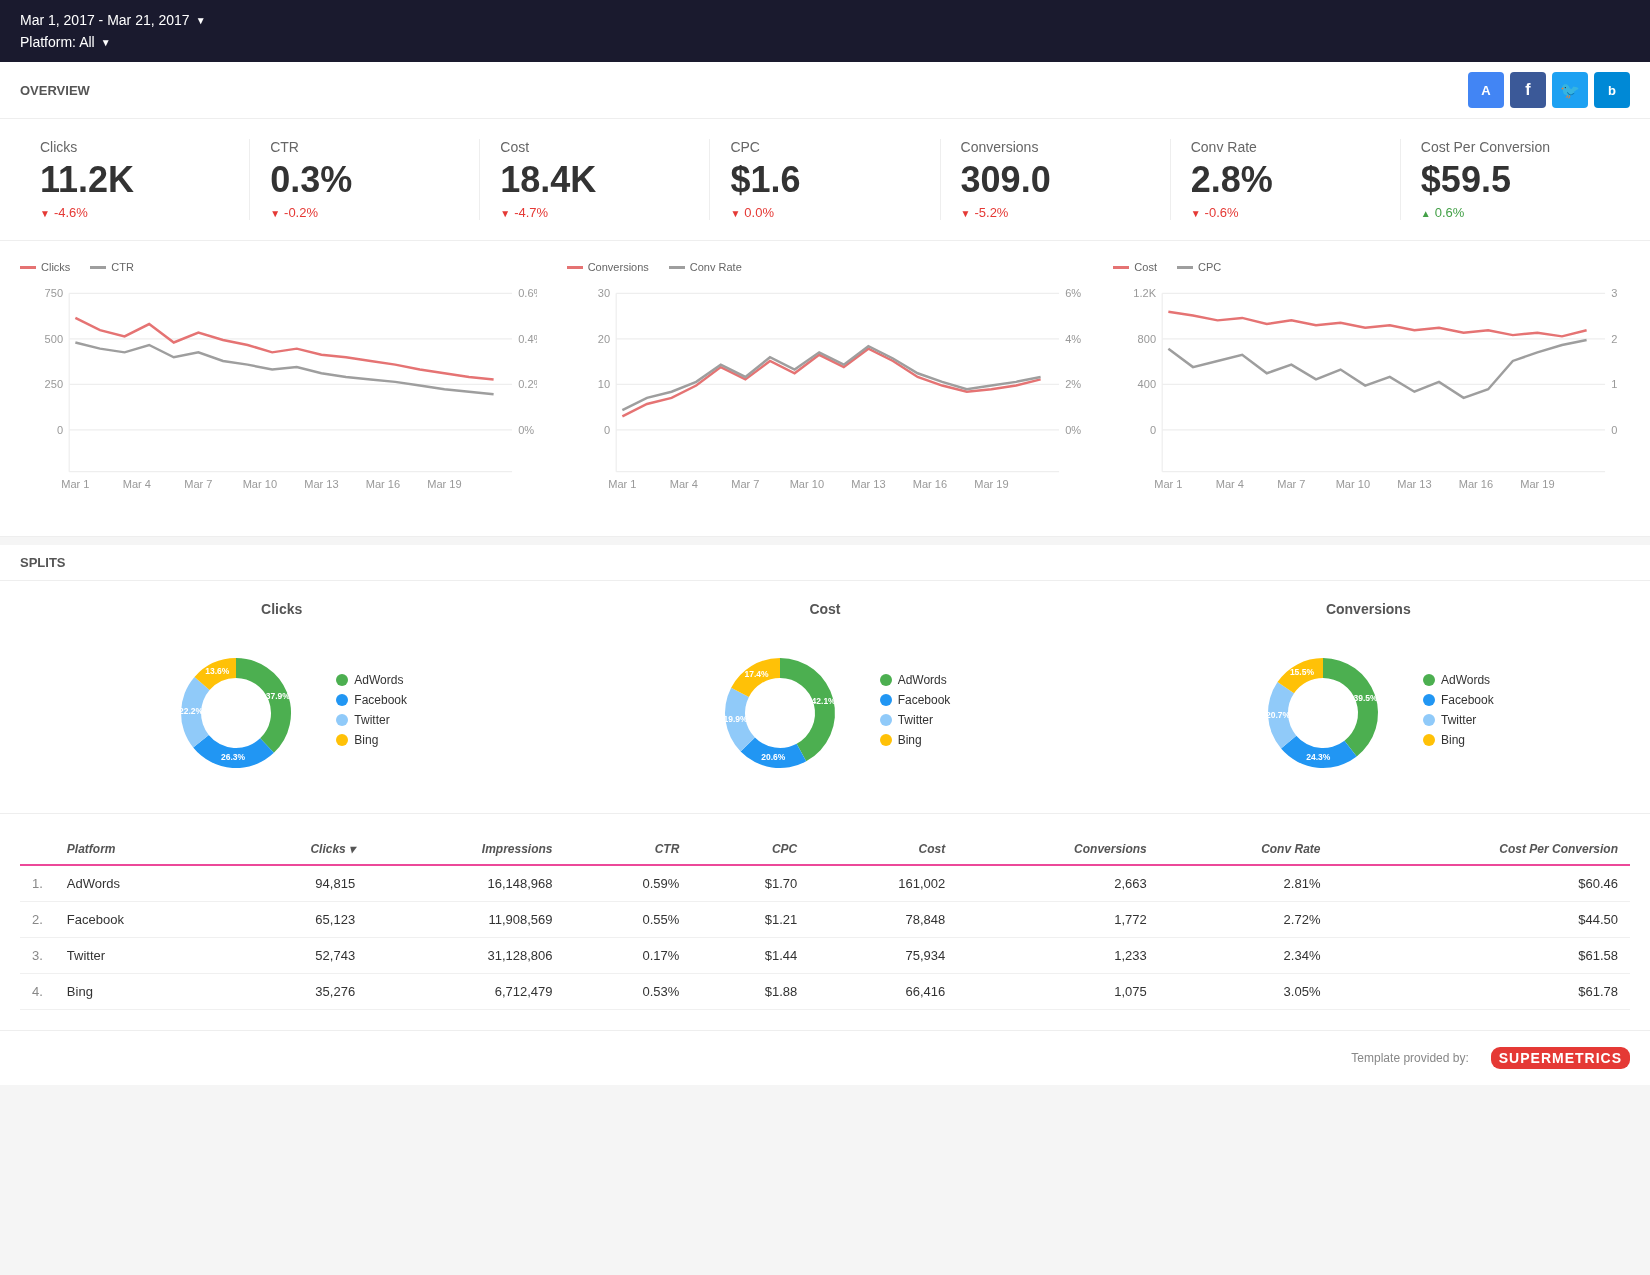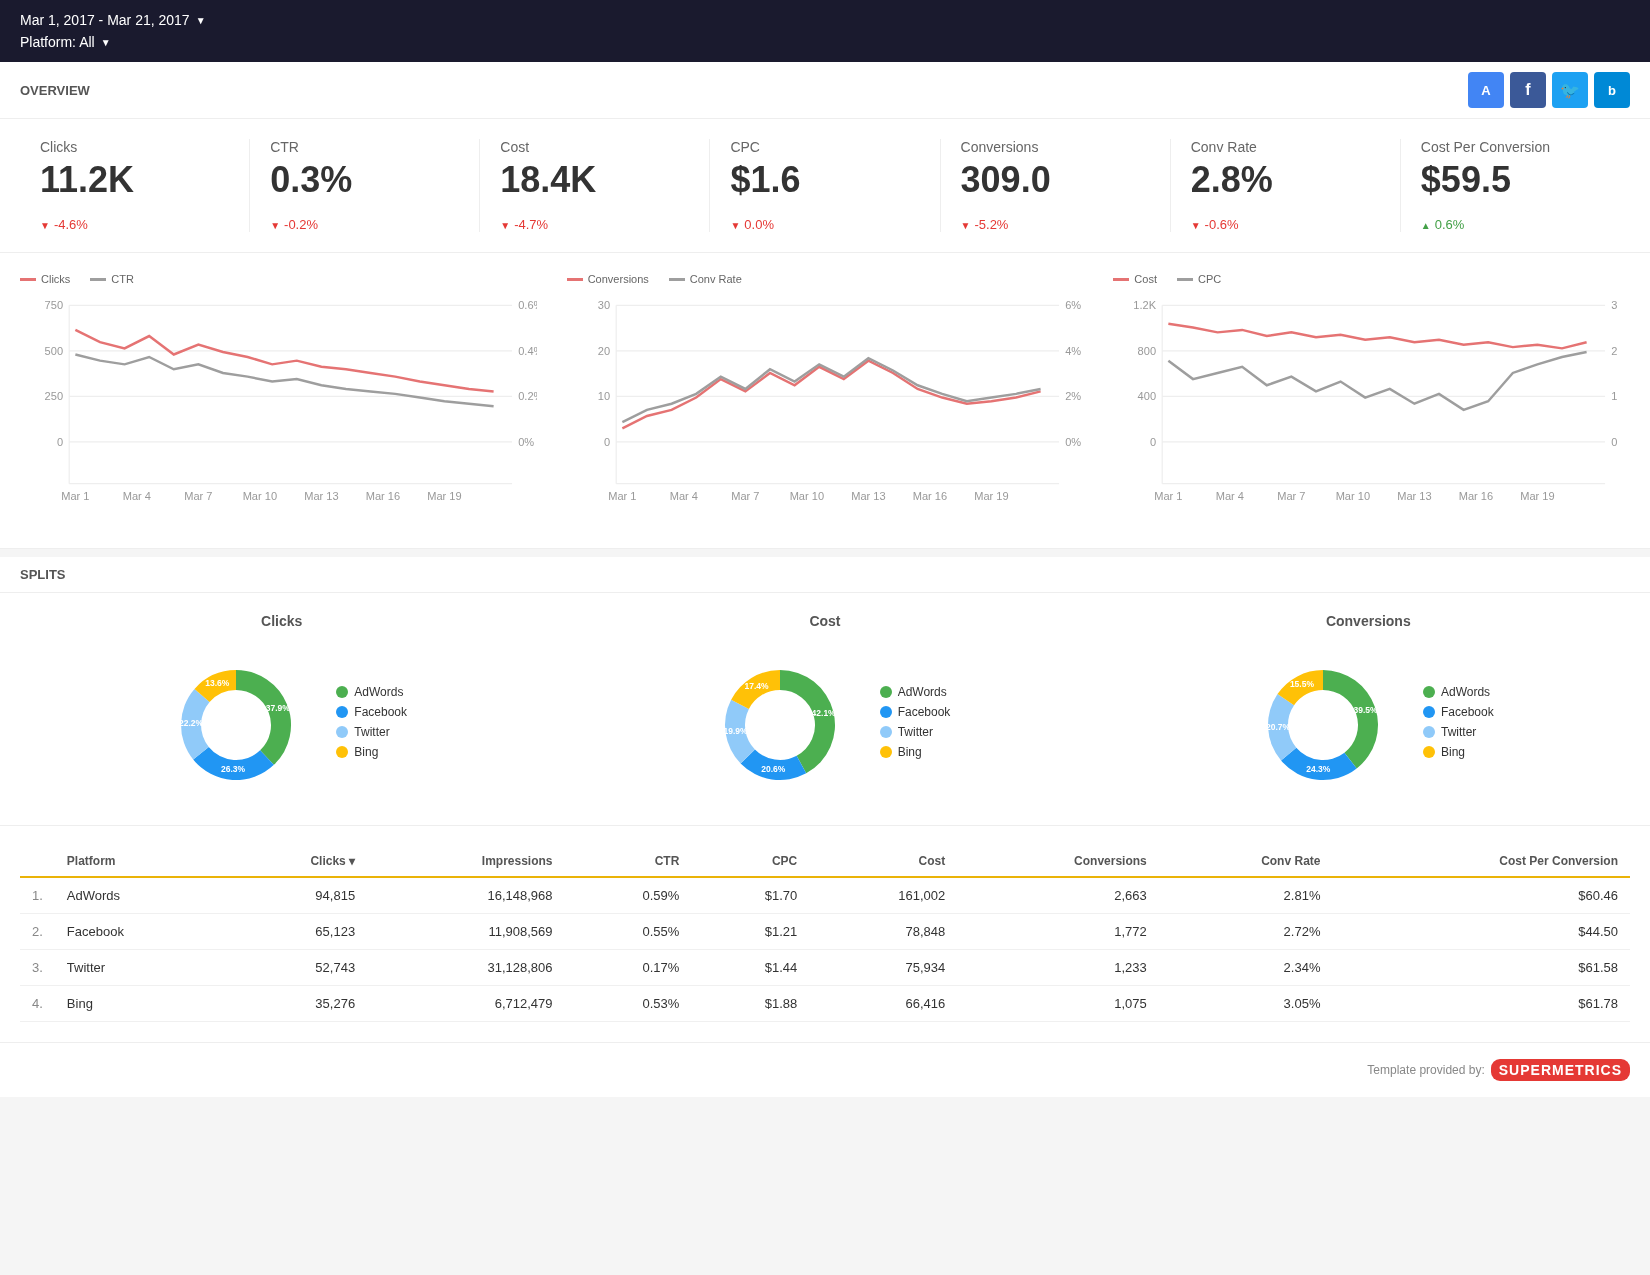--- a/index.html
+++ b/index.html
@@ -21,21 +21,21 @@
     .icon-adwords { background: #4285f4; color: white; font-size: 13px; }
     .icon-facebook { background: #3b5998; color: white; }
     .icon-twitter { background: #1da1f2; color: white; }
     .icon-bing { background: #0089d6; color: white; }
 
     
     .kpi-row { background: white; display: flex; padding: 20px; gap: 0; border-bottom: 1px solid #eee; }
     .kpi-item { flex: 1; padding: 0 20px; border-right: 1px solid #eee; }
     .kpi-item:last-child { border-right: none; }
     .kpi-label { font-size: 14px; color: #666; margin-bottom: 4px; }
-    .kpi-value { font-size: 36px; font-weight: bold; color: #333; margin-bottom: 16px; }
+    .kpi-value { font-size: 36px; font-weight: bold; color: #333; margin-bottom: 4px; }
     .kpi-change { font-size: 13px; display: flex; align-items: center; gap: 4px; }
     .kpi-change.negative { color: #e53935; }
     .kpi-change.positive { color: #43a047; }
     .arrow-up::before { content: '▲'; font-size: 10px; }
     .arrow-down::before { content: '▼'; font-size: 10px; }
 
     
     .charts-row { background: white; display: flex; padding: 10px 10px 20px; gap: 10px; border-bottom: 1px solid #eee; }
     .chart-container { flex: 1; padding: 10px; }
     .chart-legend { display: flex; gap: 20px; font-size: 11px; color: #666; margin-bottom: 8px; align-items: center; }
@@ -47,30 +47,30 @@
     .split-item { flex: 1; display: flex; flex-direction: column; align-items: center; }
     .split-title { font-size: 14px; font-weight: bold; color: #555; margin-bottom: 16px; }
     .donut-wrapper { display: flex; align-items: center; gap: 20px; }
     .legend-list { font-size: 12px; }
     .legend-list-item { display: flex; align-items: center; gap: 6px; margin-bottom: 6px; }
     .legend-circle { width: 12px; height: 12px; border-radius: 50%; }
 
     
     .table-section { background: white; padding: 20px; }
     table { width: 100%; border-collapse: collapse; font-size: 13px; }
-    thead tr { border-bottom: 2px solid #eab308; }
+    thead tr { border-bottom: 2px solid #ec4899; font-style: italic; }
     th { text-align: right; padding: 8px 12px; color: #555; font-weight: bold; font-size: 12px; }
     th:first-child, th:nth-child(2) { text-align: left; }
     td { padding: 10px 12px; text-align: right; border-bottom: 1px solid #f0f0f0; }
     td:first-child { text-align: left; color: #888; width: 30px; }
     td:nth-child(2) { text-align: left; }
 
     
     .footer { background: white; padding: 16px 20px; text-align: right; font-size: 12px; color: #888; border-top: 1px solid #eee; }
-    .supermetrics-logo { display: inline-flex; align-items: center; gap: 6px; }
+    .supermetrics-logo { display: inline-flex; align-items: center; gap: 22px; }
     .sm-logo-box { background: #e53935; color: white; font-size: 14px; font-weight: bold; padding: 3px 8px; letter-spacing: 1px; border-radius: 9px; }
 
     
     .chart-svg { width: 100%; }
   </style>
 </head>
 <body>
 
 <div class="header">
   <div class="header-right">

